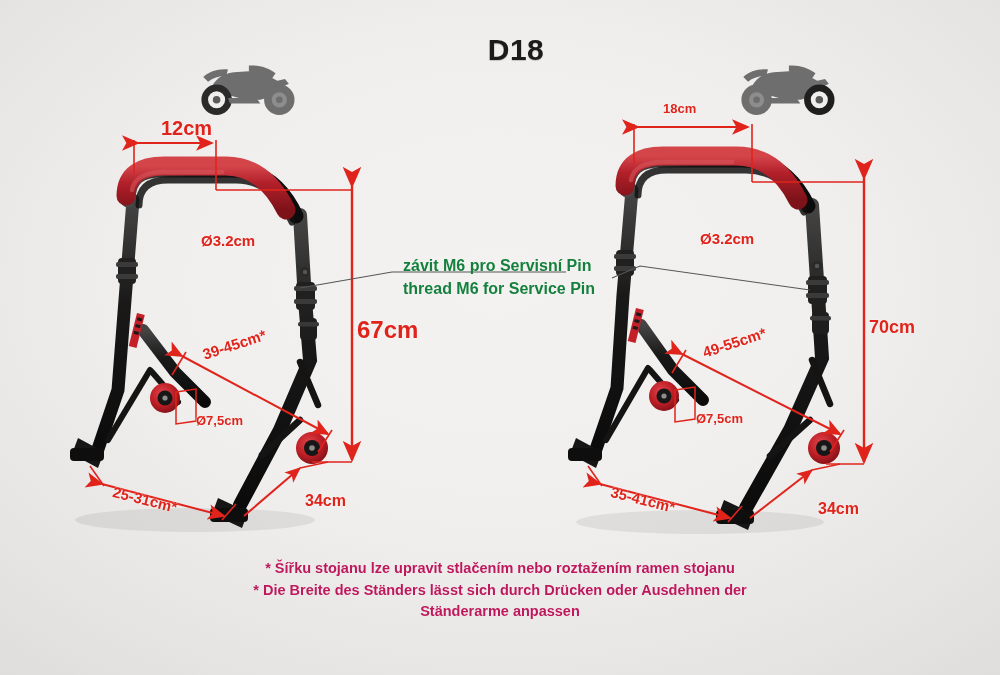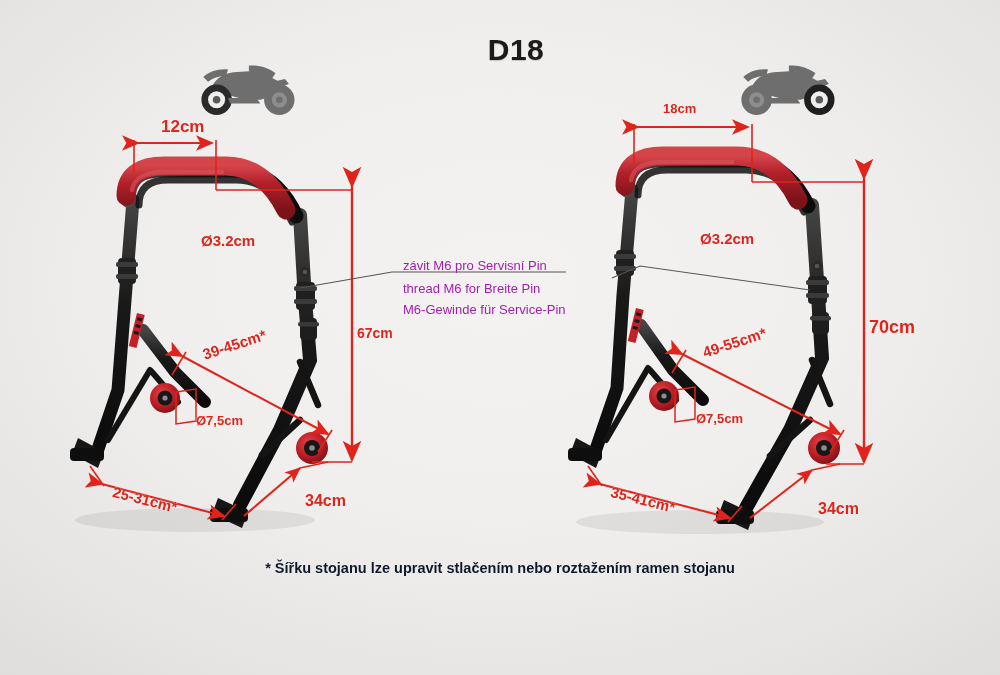--- a/index.html
+++ b/index.html
@@ -32,34 +32,34 @@
     position:absolute;
     color:#e0241c;
     font-weight:bold;
     white-space:nowrap;
     text-shadow:0 0 2px rgba(255,255,255,.85);
   }
 
   
   .callout{
     position:absolute;
-    color:#a21caf;
-    font-size:13px;
-    font-weight:normal;
+    color:#15803d;
+    font-size:16px;
+    font-weight:bold;
     line-height:21px;
     white-space:nowrap;
     text-shadow:0 0 1px rgba(255,255,255,.6);
   }
   .callout .l1{ padding-bottom:2px; }
 
   
   .footnotes{
     position:absolute; left:0; right:0; top:558px;
     text-align:center;
-    color:#0f172a;
+    color:#be185d;
     font-size:14.5px;
     font-weight:bold;
     line-height:21.5px;
     text-shadow:0 0 1px rgba(255,255,255,.6);
   }
   .footnotes div{ white-space:nowrap; }
   .footnotes div.wrap2{ white-space:normal; }
   svg{ overflow:visible; }
 </style>
 </head>
@@ -306,39 +306,39 @@
       <path d="M750,518 L812,470" stroke-width="2" marker-end="url(#arrRedS)"></path>
       <path d="M840,464 L812,470"></path>
     </g>
 
     <g stroke="#555" fill="none" stroke-width="1.1">
       <path d="M300,288 L392,272 L566,272"></path>
       <path d="M612,278 L640,266 L810,290" stroke="#555"></path>
     </g>
   </svg>
 
-  <div class="dim" style="left:161px; top:117px; font-size:17px;">12cm</div>
+  <div class="dim" style="left:161px; top:117px; font-size:20px;">12cm</div>
   <div class="dim" style="left:201px; top:232px; font-size:15px;">Ø3.2cm</div>
-  <div class="dim" style="left:357px; top:325px; font-size:14px;">67cm</div>
+  <div class="dim" style="left:357px; top:316px; font-size:24px;">67cm</div>
   <div class="dim" style="left:203px; top:346px; font-size:15px; transform:rotate(-18deg); transform-origin:left center;">39-45cm*</div>
   <div class="dim" style="left:196px; top:413px; font-size:13px;">Ø7,5cm</div>
   <div class="dim" style="left:113px; top:483px; font-size:15px; transform:rotate(14deg); transform-origin:left center;">25-31cm*</div>
   <div class="dim" style="left:305px; top:492px; font-size:16px;">34cm</div>
 
   <div class="dim" style="left:663px; top:101px; font-size:13px;">18cm</div>
   <div class="dim" style="left:700px; top:230px; font-size:15px;">Ø3.2cm</div>
   <div class="dim" style="left:869px; top:317px; font-size:18px;">70cm</div>
   <div class="dim" style="left:703px; top:344px; font-size:15px; transform:rotate(-18deg); transform-origin:left center;">49-55cm*</div>
   <div class="dim" style="left:696px; top:411px; font-size:13px;">Ø7,5cm</div>
   <div class="dim" style="left:611px; top:483px; font-size:15px; transform:rotate(14deg); transform-origin:left center;">35-41cm*</div>
   <div class="dim" style="left:818px; top:500px; font-size:16px;">34cm</div>
 
   <div class="callout" style="left:403px; top:255px;">
     <div class="l1">závit M6 pro Servisní Pin</div>
-    <div>thread M6 for Breite Pin</div>
-    <div>M6-Gewinde für Service-Pin</div>
+    <div>thread M6 for Service Pin</div>
   </div>
 
   <div class="footnotes">
     <div>* Šířku stojanu lze upravit stlačením nebo roztažením ramen stojanu</div>
+    <div class="wrap2" style="padding:0 240px;">* Die Breite des Ständers lässt sich durch Drücken oder Ausdehnen der Ständerarme anpassen</div>
   </div>
 
 </div>
 
 </body></html>

